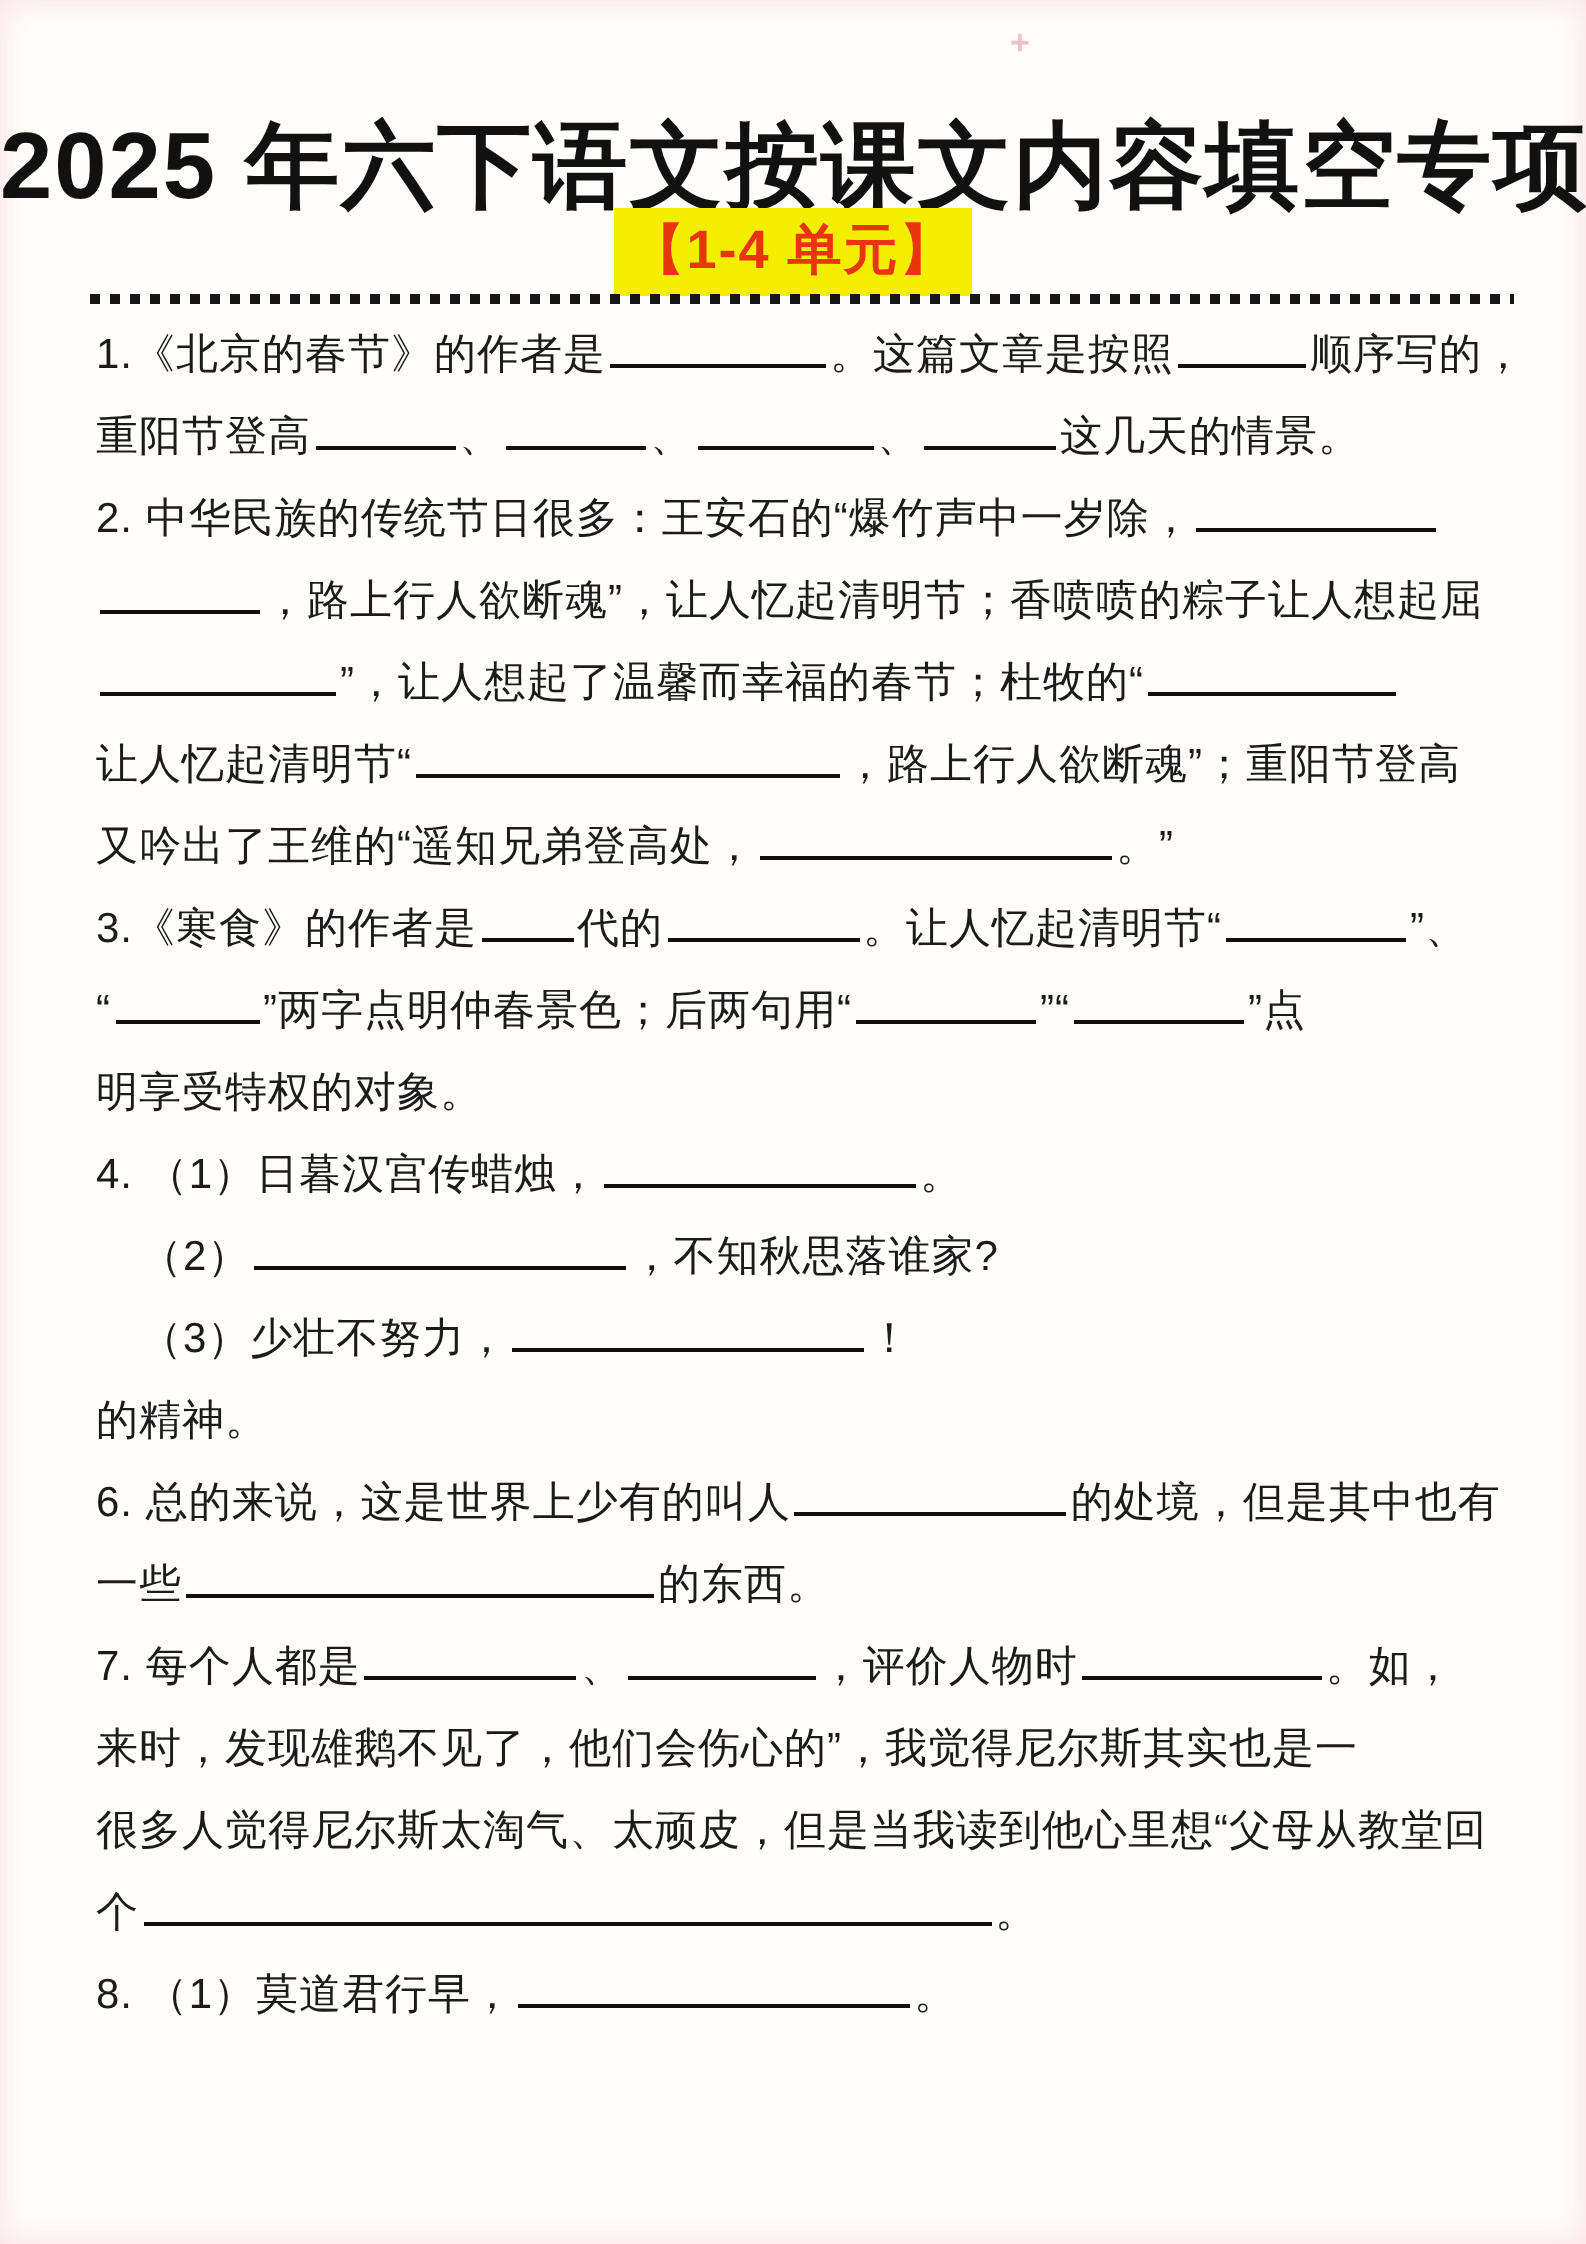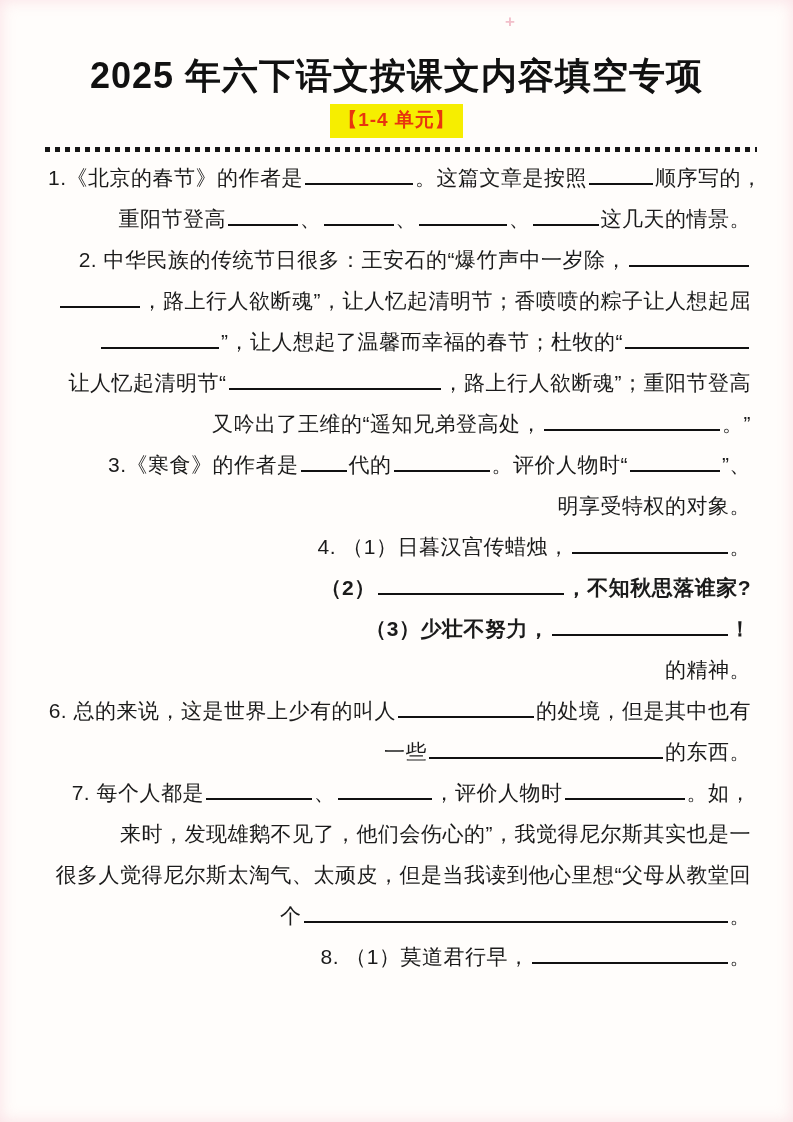--- a/index.html
+++ b/index.html
@@ -14,48 +14,48 @@
     position: absolute; inset: 0;
     box-shadow: inset 0 0 16px rgba(243, 190, 202, 0.45);
   }
   .plus-deco {
     position: absolute; top: 12px; left: 505px;
     font-size: 17px; color: #f2bfca; font-weight: bold;
   }
   .title {
     margin: 0; position: absolute; top: 52px; left: 0; right: 0;
     text-align: center;
-    font-size: 36px; font-weight: bold; color: #111;
+    font-size: 47px; font-weight: bold; color: #111;
     letter-spacing: 1px; white-space: nowrap;
   }
   .subtitle-wrap {
     position: absolute; top: 104px; left: 0; right: 0;
     text-align: center;
   }
   .subtitle {
     display: inline-block;
-    font-size: 19px; font-weight: bold;
+    font-size: 27px; font-weight: bold;
     padding: 3px 8px 5px 8px;
     letter-spacing: 1px;
   }
   .dotted-sep {
     position: absolute; top: 147px; left: 45px; right: 36px; height: 5px;
     background-image: repeating-linear-gradient(90deg, #161616 0px, #161616 5px, transparent 5px, transparent 10px);
   }
   .content {
-    position: absolute; top: 157px; left: 48px; right: 42px; text-align: right;
+    position: absolute; top: 157px; left: 48px; right: 42px;
   }
   .line {
     white-space: nowrap;
     height: 41px; line-height: 41px;
     font-size: 21px; color: #1b1b1b;
     font-weight: 500;
     letter-spacing: 0.5px;
   }
-  .line.indent { padding-left: 22px; font-weight: bold; }
+  .line.indent { padding-left: 22px; }
   .blank {
     display: inline-block;
     height: 4px;
     border-bottom: 2px solid #111;
     margin: 0 2px;
     vertical-align: baseline;
   }
 </style>
 </head>
 <body>
@@ -68,21 +68,22 @@
   </div>
   <div class="dotted-sep"></div>
   <div class="content">
       <div class="line"><span>1.《北京的春节》的作者是</span><span class="blank" style="width: 108px;"></span><span>。这篇文章是按照</span><span class="blank" style="width: 64px;"></span><span>顺序写的，</span></div>
       <div class="line"><span>重阳节登高</span><span class="blank" style="width: 70px;"></span><span>、</span><span class="blank" style="width: 70px;"></span><span>、</span><span class="blank" style="width: 88px;"></span><span>、</span><span class="blank" style="width: 66px;"></span><span>这几天的情景。</span></div>
       <div class="line"><span>2. 中华民族的传统节日很多：王安石的“爆竹声中一岁除，</span><span class="blank" style="width: 120px;"></span></div>
       <div class="line"><span class="blank" style="width: 80px;"></span><span>，路上行人欲断魂”，让人忆起清明节；香喷喷的粽子让人想起屈</span></div>
       <div class="line"><span class="blank" style="width: 118px;"></span><span>”，让人想起了温馨而幸福的春节；杜牧的“</span><span class="blank" style="width: 124px;"></span></div>
       <div class="line"><span>让人忆起清明节“</span><span class="blank" style="width: 212px;"></span><span>，路上行人欲断魂”；重阳节登高</span></div>
       <div class="line"><span>又吟出了王维的“遥知兄弟登高处，</span><span class="blank" style="width: 176px;"></span><span>。”</span></div>
-      <div class="line"><span>3.《寒食》的作者是</span><span class="blank" style="width: 46px;"></span><span>代的</span><span class="blank" style="width: 96px;"></span><span>。评价人物时“</span><span class="blank" style="width: 90px;"></span><span>”、</span></div>
+      <div class="line"><span>3.《寒食》的作者是</span><span class="blank" style="width: 46px;"></span><span>代的</span><span class="blank" style="width: 96px;"></span><span>。让人忆起清明节“</span><span class="blank" style="width: 90px;"></span><span>”、</span></div>
+      <div class="line"><span>“</span><span class="blank" style="width: 72px;"></span><span>”两字点明仲春景色；后两句用“</span><span class="blank" style="width: 90px;"></span><span>”“</span><span class="blank" style="width: 85px;"></span><span>”点</span></div>
       <div class="line"><span>明享受特权的对象。</span></div>
       <div class="line"><span>4. （1）日暮汉宫传蜡烛，</span><span class="blank" style="width: 156px;"></span><span>。</span></div>
       <div class="line indent"><span>（2）</span><span class="blank" style="width: 186px;"></span><span>，不知秋思落谁家?</span></div>
       <div class="line indent"><span>（3）少壮不努力，</span><span class="blank" style="width: 176px;"></span><span>！</span></div>
       <div class="line"><span>的精神。</span></div>
       <div class="line"><span>6. 总的来说，这是世界上少有的叫人</span><span class="blank" style="width: 136px;"></span><span>的处境，但是其中也有</span></div>
       <div class="line"><span>一些</span><span class="blank" style="width: 234px;"></span><span>的东西。</span></div>
       <div class="line"><span>7. 每个人都是</span><span class="blank" style="width: 106px;"></span><span>、</span><span class="blank" style="width: 94px;"></span><span>，评价人物时</span><span class="blank" style="width: 120px;"></span><span>。如，</span></div>
       <div class="line"><span>来时，发现雄鹅不见了，他们会伤心的”，我觉得尼尔斯其实也是一</span></div>
       <div class="line"><span>很多人觉得尼尔斯太淘气、太顽皮，但是当我读到他心里想“父母从教堂回</span></div>

